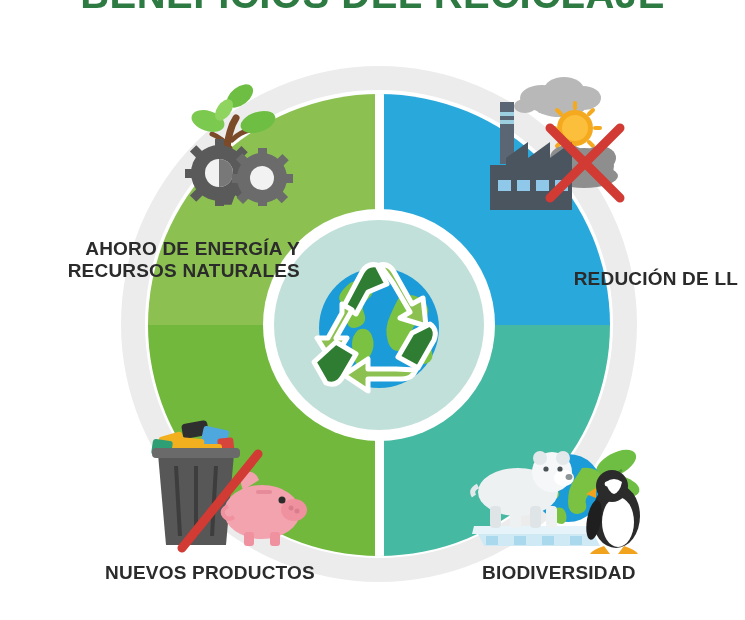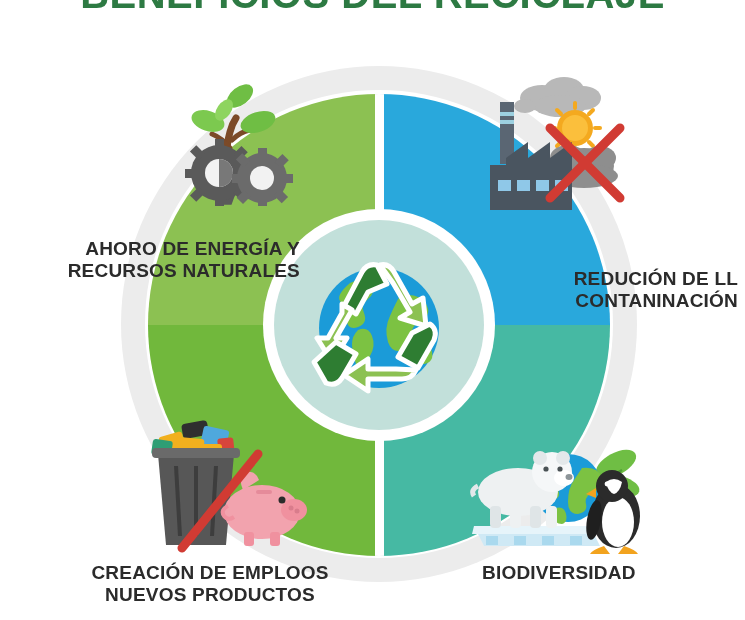--- a/index.html
+++ b/index.html
@@ -390,25 +390,23 @@
     </svg>
   </div>
 
   <div class="label" id="label-tl">
     <span class="line">AHORO DE ENERGÍA Y</span>
     <span class="line">RECURSOS NATURALES</span>
   </div>
 
   <div class="label" id="label-tr">
     <span class="line">REDUCIÓN DE LL</span>
-    <span class="line">CONTANINACIÓN</span>
   </div>
 
   <div class="label" id="label-bl">
-    <span class="line">CREACIÓN DE EMPLOOS</span>
     <span class="line">NUEVOS PRODUCTOS</span>
   </div>
 
   <div class="label" id="label-br">
     <span class="line">BIODIVERSIDAD</span>
   </div>
 
 </div>
 
 </body></html>

